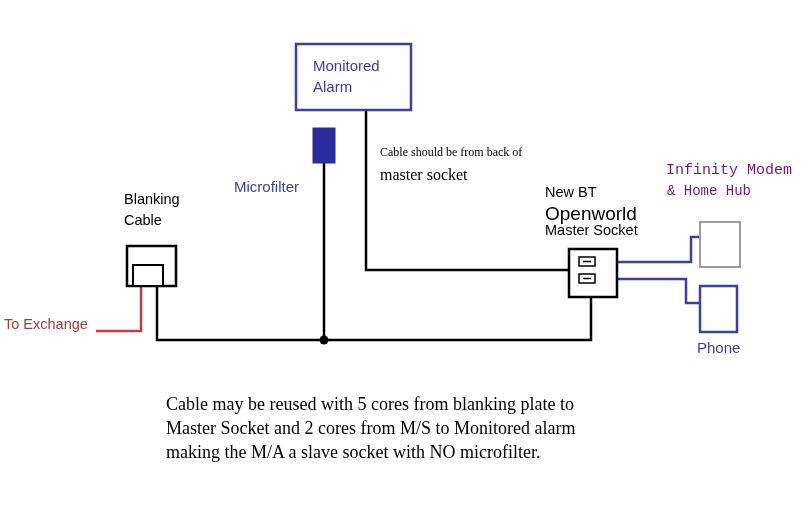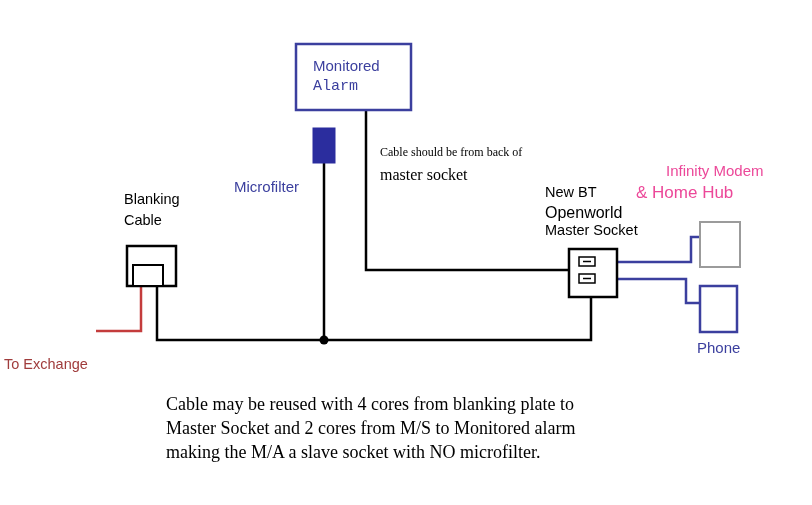--- a/index.html
+++ b/index.html
@@ -23,22 +23,22 @@
   .label {
     position: absolute;
     white-space: nowrap;
     color: #000000;
     line-height: 1.1;
   }
   .serif {
     font-family: "Liberation Serif", serif;
   }
   .blue   { color: #3b3f9e; }
-  .gray   { color: #ec4899; }
-  .darkred{ color: #a03c3c; margin-top: 40px; }
+  .gray   { color: #701a75; font-family: Liberation Mono, monospace; }
+  .darkred{ color: #a03c3c; }
 </style>
 </head>
 <body>
 
 <div class="canvas">
 
   <svg class="wires" width="812" height="505" viewBox="0 0 812 505">
 
     <polyline points="96,331 141,331 141,284" fill="none" stroke="#c43c3c" stroke-width="2.5"></polyline>
 
@@ -65,38 +65,38 @@
     <line x1="583" y1="261.5" x2="591" y2="261.5" stroke="#000000" stroke-width="1.5"></line>
     <rect x="579" y="274" width="16" height="9" fill="#ffffff" stroke="#000000" stroke-width="1.5"></rect>
     <line x1="583" y1="278.5" x2="591" y2="278.5" stroke="#000000" stroke-width="1.5"></line>
 
     <rect x="700" y="222" width="40" height="45" fill="#ffffff" stroke="#9b9b9b" stroke-width="2"></rect>
 
     <rect x="700" y="286" width="37" height="46" fill="#ffffff" stroke="#3b3f9e" stroke-width="2.5"></rect>
   </svg>
 
   <div class="label blue" style="left:313px; top:58px; font-size:15px;">Monitored</div>
-  <div class="label blue" style="left:313px; top:79px; font-size:15px;font-family:Liberation Mono, monospace;">Alarm</div>
+  <div class="label blue" style="left:313px; top:79px; font-size:15px;">Alarm</div>
 
   <div class="label blue" style="left:234px; top:138px; font-size:15px;margin-top:41px;">Microfilter</div>
 
   <div class="label serif" style="left:380px; top:146px; font-size:12px;">Cable should be from back of</div>
   <div class="label serif" style="left:380px; top:166px; font-size:16px;">master socket</div>
 
   <div class="label gray" style="left:666px; top:163px; font-size:15px;">Infinity Modem</div>
-  <div class="label gray" style="left:636px; top:184px; font-size:17px;">&amp; Home Hub</div>
+  <div class="label gray" style="left:667px; top:184px; font-size:14px;">&amp; Home Hub</div>
 
   <div class="label" style="left:124px; top:192px; font-size:14.5px;">Blanking</div>
   <div class="label" style="left:124px; top:213px; font-size:14.5px;">Cable</div>
 
   <div class="label" style="left:545px; top:185px; font-size:14.5px;">New BT</div>
-  <div class="label" style="left:545px; top:204px; font-size:16px;text-align:center;">Openworld</div>
+  <div class="label" style="left:545px; top:204px; font-size:19px;text-align:center;">Openworld</div>
   <div class="label" style="left:545px; top:223px; font-size:14.5px;">Master Socket</div>
 
   <div class="label darkred" style="left:4px; top:317px; font-size:14.5px;">To Exchange</div>
 
   <div class="label blue" style="left:697px; top:340px; font-size:15px;text-align:center;">Phone</div>
 
-  <div class="label serif" style="left:166px; top:395px; font-size:18px;">Cable may be reused with 4 cores from blanking plate to</div>
+  <div class="label serif" style="left:166px; top:395px; font-size:18px;">Cable may be reused with 5 cores from blanking plate to</div>
   <div class="label serif" style="left:166px; top:419px; font-size:18px;">Master Socket and 2 cores from M/S to Monitored alarm</div>
   <div class="label serif" style="left:166px; top:443px; font-size:18px;">making the M/A a slave socket with NO microfilter.</div>
 
 </div>
 
 </body></html>

